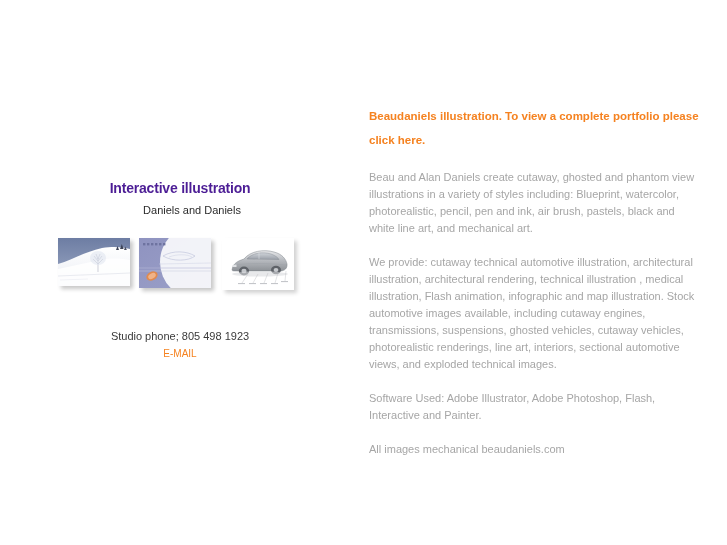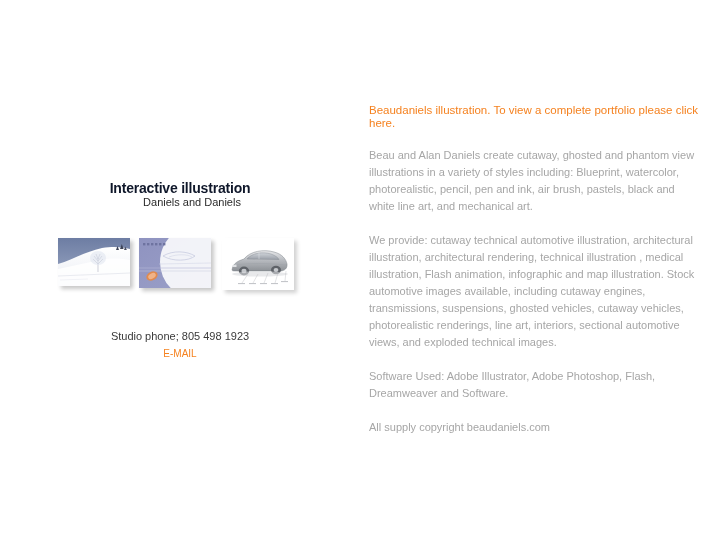--- a/index.html
+++ b/index.html
@@ -27,31 +27,31 @@
     position: absolute;
     left: 0px;
     top: 180px;
     width: 360px;
     text-align: center;
   }
 
   .site-title {
     font-size: 14px;
     font-weight: bold;
-    color: #0f172a;
+    color: #4c1d95;
     letter-spacing: -0.2px;
     margin: 0;
     line-height: 16px;
   }
 
   .site-subtitle {
     font-size: 11px;
     font-weight: normal;
     color: #2b2b2b;
-    margin: 0 0 0 0;
+    margin: 8px 0 0 0;
     line-height: 13px;
     padding-left: 24px;
   }
 
   
   .thumb-strip {
     position: absolute;
     left: 0px;
     top: 238px;
     width: 360px;
@@ -114,25 +114,26 @@
   .right-col {
     position: absolute;
     left: 369px;
     top: 104px;
     width: 330px;
   }
 
   .lead-link {
     display: block;
     font-size: 11.5px;
-    line-height: 13px;
+    line-height: 24px;
     color: #F58220;
     text-decoration: none;
     margin: 0 0 17px 0;
     cursor: pointer;
+    font-weight: bold;
   }
 
   .body-para {
     font-size: 11px;
     line-height: 17px;
     color: #a6a6a6;
     margin: 0 0 17px 0;
   }
   .body-para:last-child { margin-bottom: 0; }
 </style>
@@ -274,18 +275,18 @@
   </div>
 
   <div class="right-col">
     <a class="lead-link" href="#">Beaudaniels illustration. To view a complete portfolio please click here.</a>
 
     <p class="body-para">Beau and Alan Daniels create cutaway, ghosted and phantom view illustrations in a variety of styles including: Blueprint, watercolor, photorealistic, pencil, pen and ink, air brush, pastels, black and white line art, and mechanical art.</p>
 
     <p class="body-para">We provide: cutaway technical automotive illustration, architectural illustration, architectural rendering, technical illustration , medical illustration, Flash animation, infographic and map illustration. Stock automotive images available, including cutaway engines, transmissions, suspensions, ghosted vehicles, cutaway vehicles, photorealistic renderings, line art, interiors, sectional automotive views, and exploded technical images.</p>
 
 
-    <p class="body-para">Software Used: Adobe Illustrator, Adobe Photoshop, Flash, Dreamweaver and Software.</p>
-
-    <p class="body-para">All supply copyright beaudaniels.com</p>
+    <p class="body-para">Software Used: Adobe Illustrator, Adobe Photoshop, Flash, Interactive and Painter.</p>
+
+    <p class="body-para">All images mechanical beaudaniels.com</p>
   </div>
 
 </div>
 
 </body></html>

